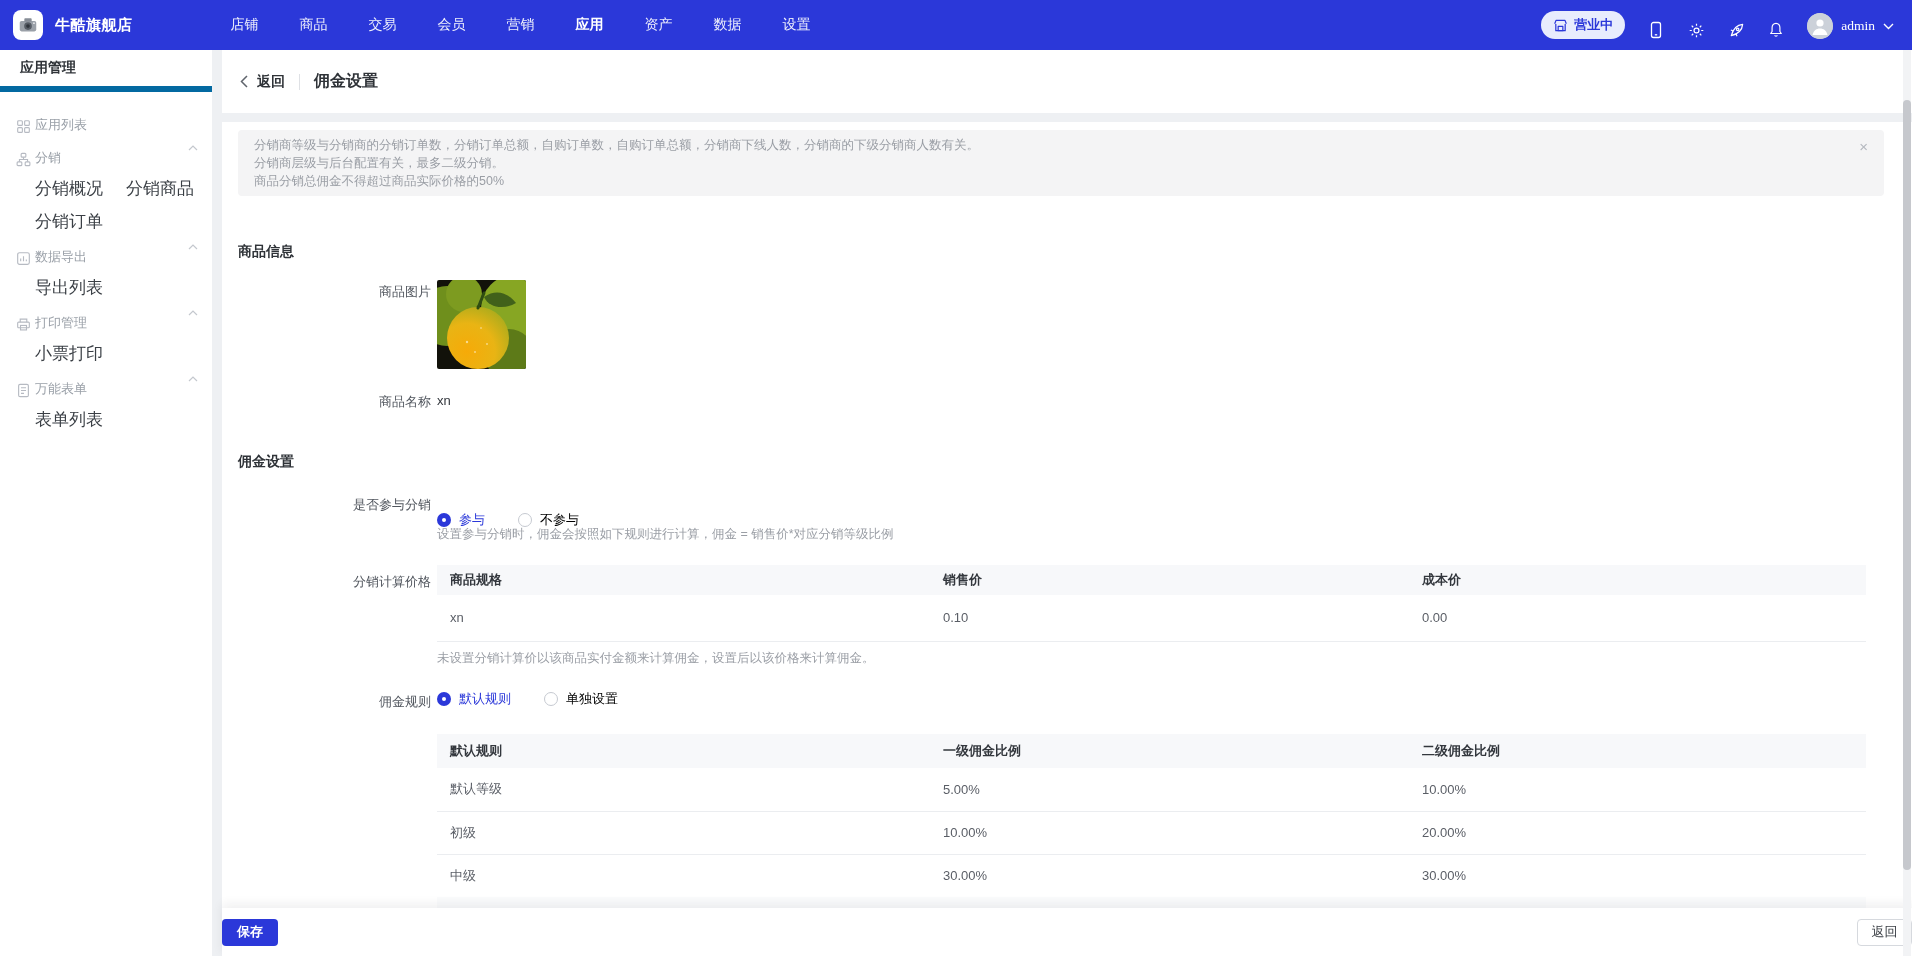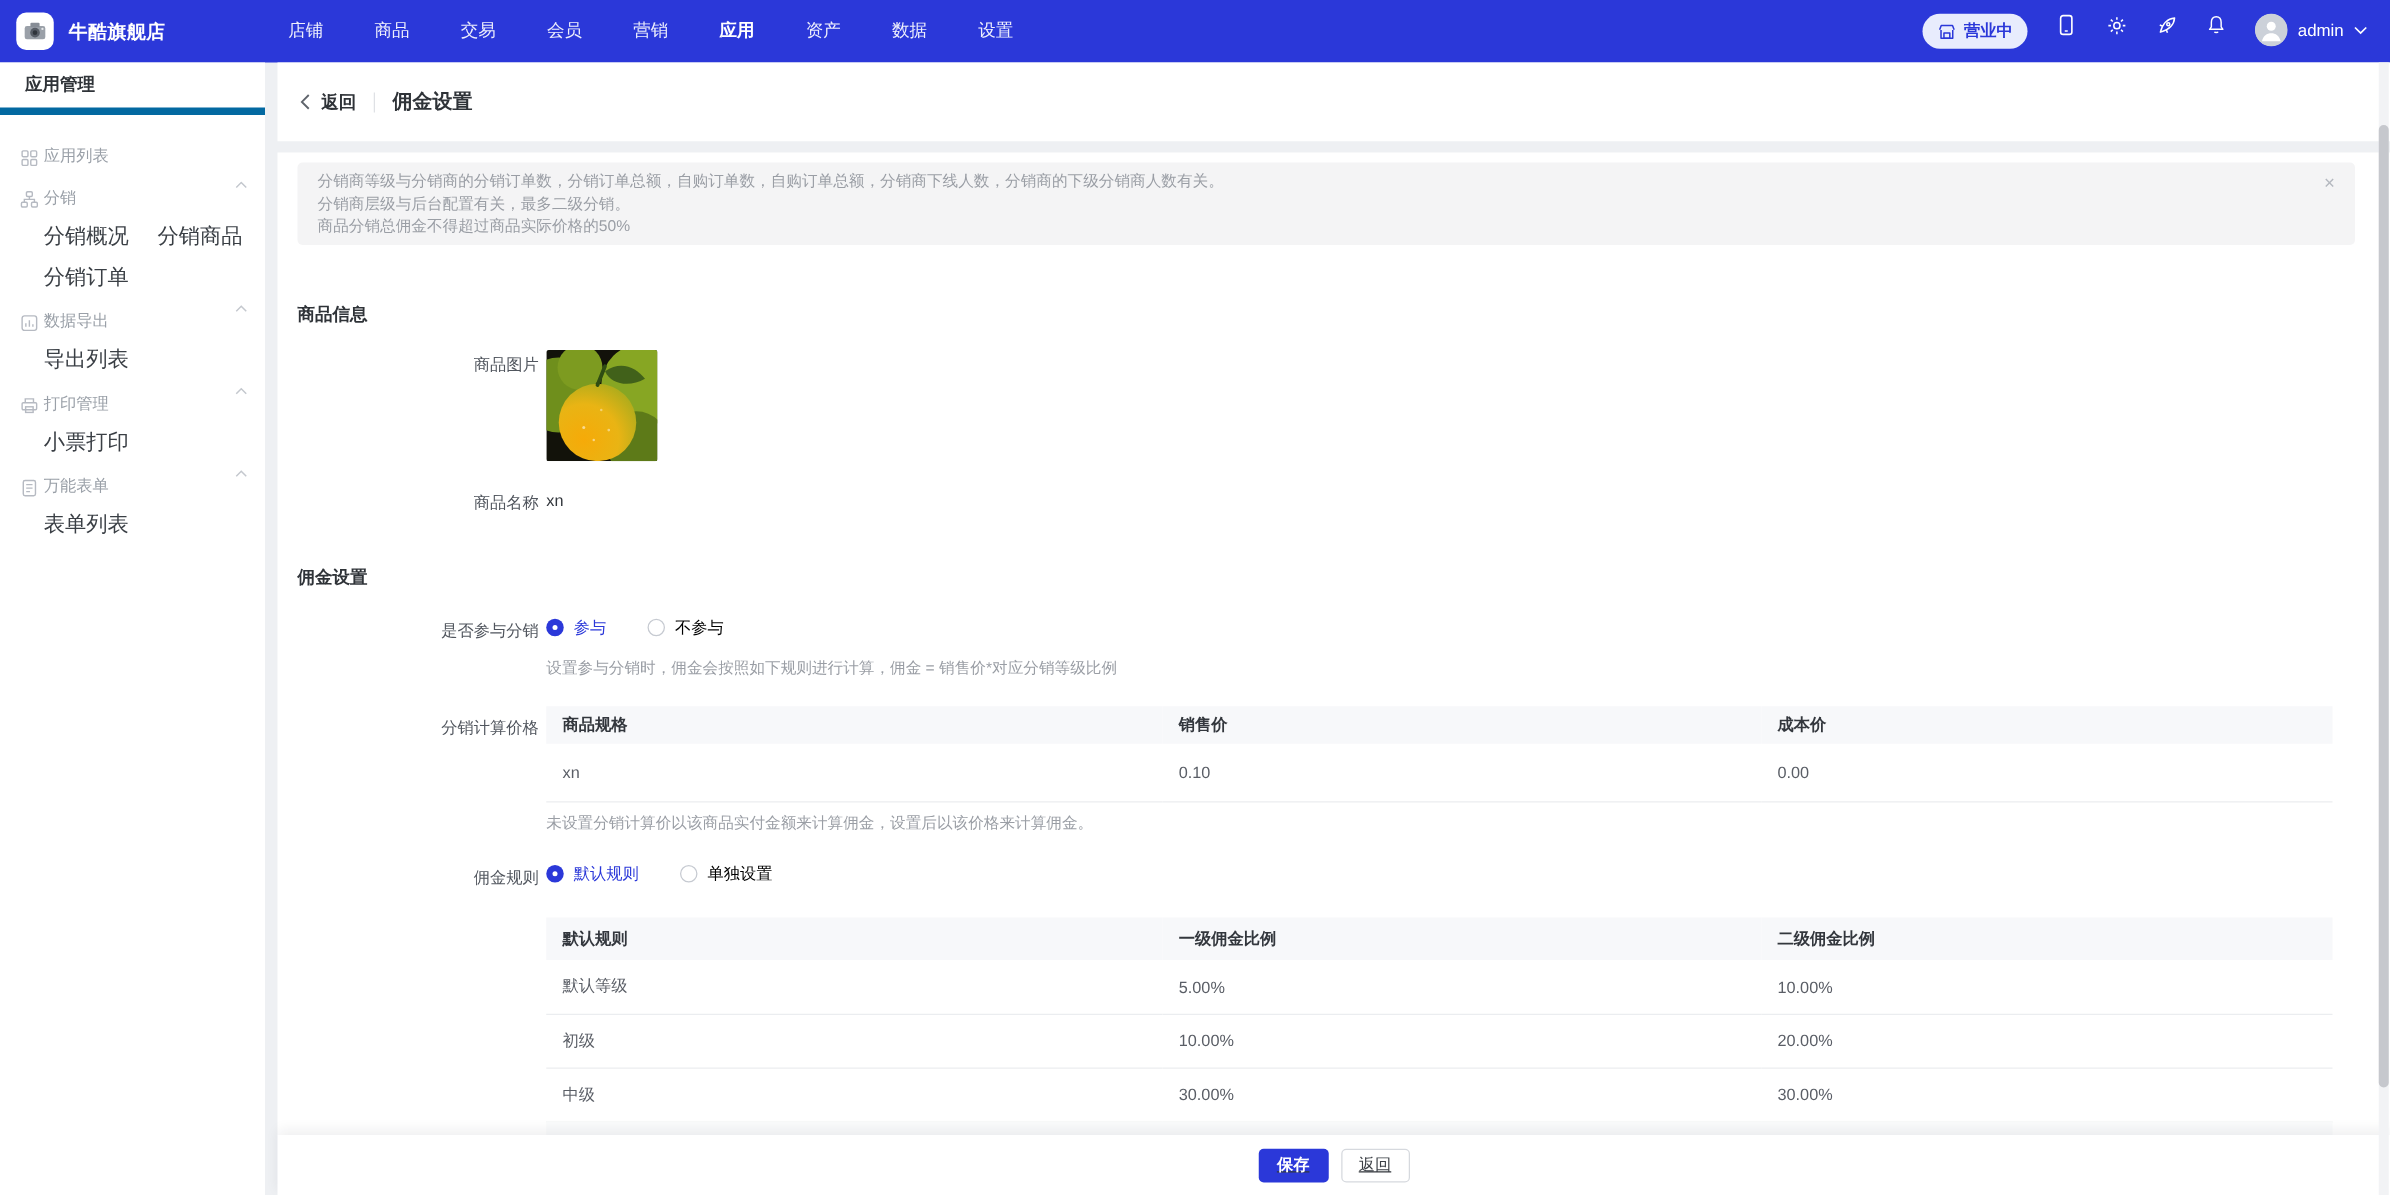--- a/index.html
+++ b/index.html
@@ -19,21 +19,21 @@
     background:#2b38d9; display:flex; align-items:center; color:#fff;
   }
   .logo-box {
     width:30px; height:30px; margin-left:13px; background:#fff;
     border-radius:8px; display:flex; align-items:center; justify-content:center;
   }
   .store-name { margin-left:12px; font-size:15px; font-weight:bold; letter-spacing:.5px; }
   .nav-menu { display:flex; gap:41px; margin-left:98px; }
   .nav-item { font-size:14px; color:rgba(255,255,255,.92); cursor:pointer; white-space:nowrap; }
   .nav-item.active { font-weight:bold; color:#fff; }
-  .nav-right { margin-left:auto; display:flex; align-items:flex-start; gap:22px; padding-right:18px; }
+  .nav-right { margin-left:auto; display:flex; align-items:flex-end; gap:22px; padding-right:18px;font-family:Liberation Serif, serif; }
   .status-badge {
     height:28px; border-radius:14px; background:#e8ecfd; color:#2b38d9;
     display:flex; align-items:center; gap:6px; padding:0 12px; font-size:13px; font-weight:bold; cursor:pointer;
   }
   .nav-icon { width:18px; height:18px; cursor:pointer; display:flex; align-items:center; justify-content:center; }
   .user-area { display:flex; align-items:center; gap:8px; cursor:pointer; }
   .avatar { width:26px; height:26px; border-radius:50%; background:#ccd1d9; overflow:hidden; }
   .username { font-size:13.5px; }
 
   
@@ -88,21 +88,21 @@
   .grid-table { position:absolute; left:215px; width:1429px; border-collapse:collapse; table-layout:fixed; }
   .grid-table th { background:#f7f8fa; text-align:left; font-size:13px; font-weight:bold; color:#33373d; padding-left:13px; }
   .grid-table td { font-size:13px; color:#5a5e66; padding-left:13px; border-bottom:1px solid #ebedf0; }
   #price-table th { height:30px; }
   #price-table td { height:46px; }
   #rule-table th { height:34px; }
   #rule-table td { height:43px; }
   .table-strip { position:absolute; left:215px; top:775px; width:1429px; height:11px; background:#fafbfc; }
 
   .footer { position:absolute; left:0; right:0; bottom:0; height:48px; background:#fff;
-    box-shadow:0 -4px 10px rgba(31,35,41,.07); display:flex; align-items:center; justify-content:center; gap:10px;text-decoration:underline; }
+    box-shadow:0 -4px 10px rgba(31,35,41,.07); display:flex; align-items:center; justify-content:space-between; gap:10px; }
   .btn { height:27px; border-radius:4px; font-size:13px; font-family:"Liberation Sans", sans-serif; cursor:pointer; }
   .btn-save { width:56px; background:#2b38d9; color:#fff; border:none; font-weight:bold; }
   .btn-back { width:55px; background:#fff; color:#3c4046; border:1px solid #d6d9de; }
 
   .vscroll { position:absolute; top:0; bottom:0; right:1px; width:8px; background:#f2f3f5; z-index:5; }
   .vscroll-thumb { position:absolute; top:50px; left:0; width:8px; height:770px; border-radius:4px; background:#c6c8cd; cursor:pointer; }
 </style>
 </head>
 <body>
 
@@ -318,21 +318,21 @@
         <circle cx="44" cy="48" r="1" fill="#fff" opacity=".4"></circle>
       </svg>
     </div>
 
     <div class="form-label" style="top:271px;">商品名称</div>
     <div class="form-value" style="top:271px;">xn</div>
 
     <div class="sec-title" style="top:331px;">佣金设置</div>
 
     <div class="form-label" style="top:374px;">是否参与分销</div>
-    <div class="radio-row" style="top:370px; height:20px;">
+    <div class="radio-row" style="top:388px; height:20px;">
       <span class="radio-opt selected">
         <span class="radio on"></span>
         <span class="opt-label">参与</span>
       </span>
       <span class="radio-opt">
         <span class="radio off"></span>
         <span class="opt-label">不参与</span>
       </span>
     </div>
     <div class="hint" style="top:404px;">设置参与分销时，佣金会按照如下规则进行计算，佣金 = 销售价*对应分销等级比例</div>

